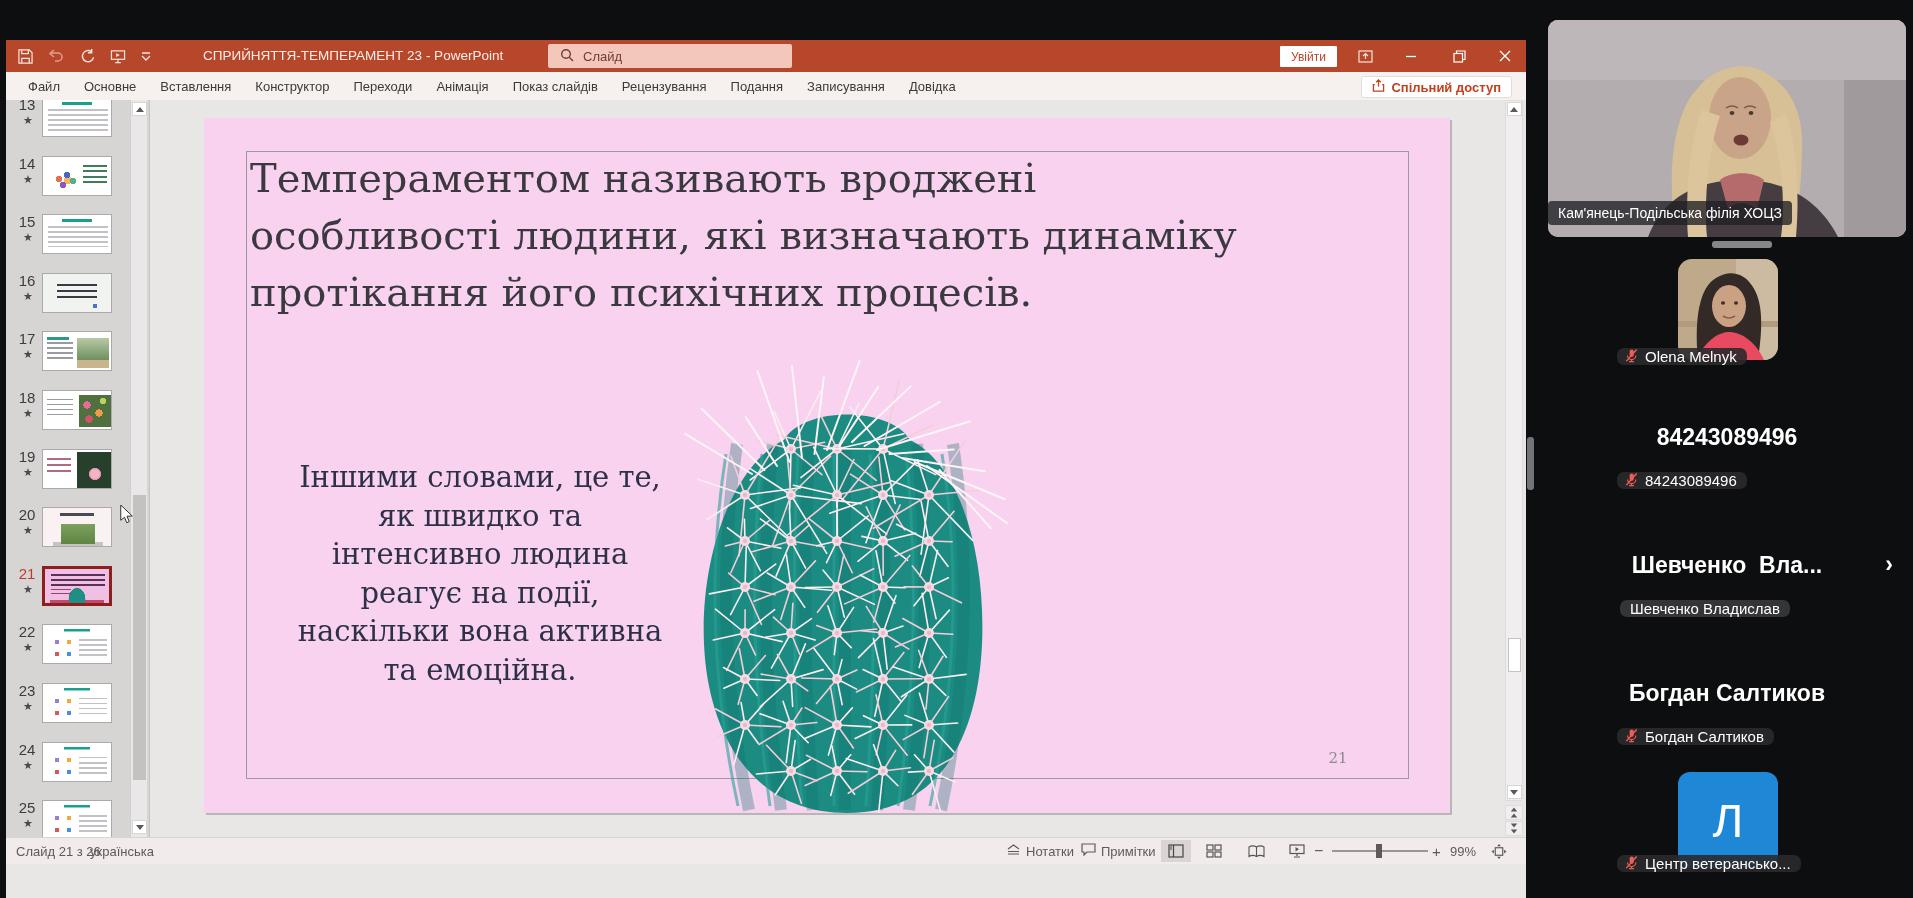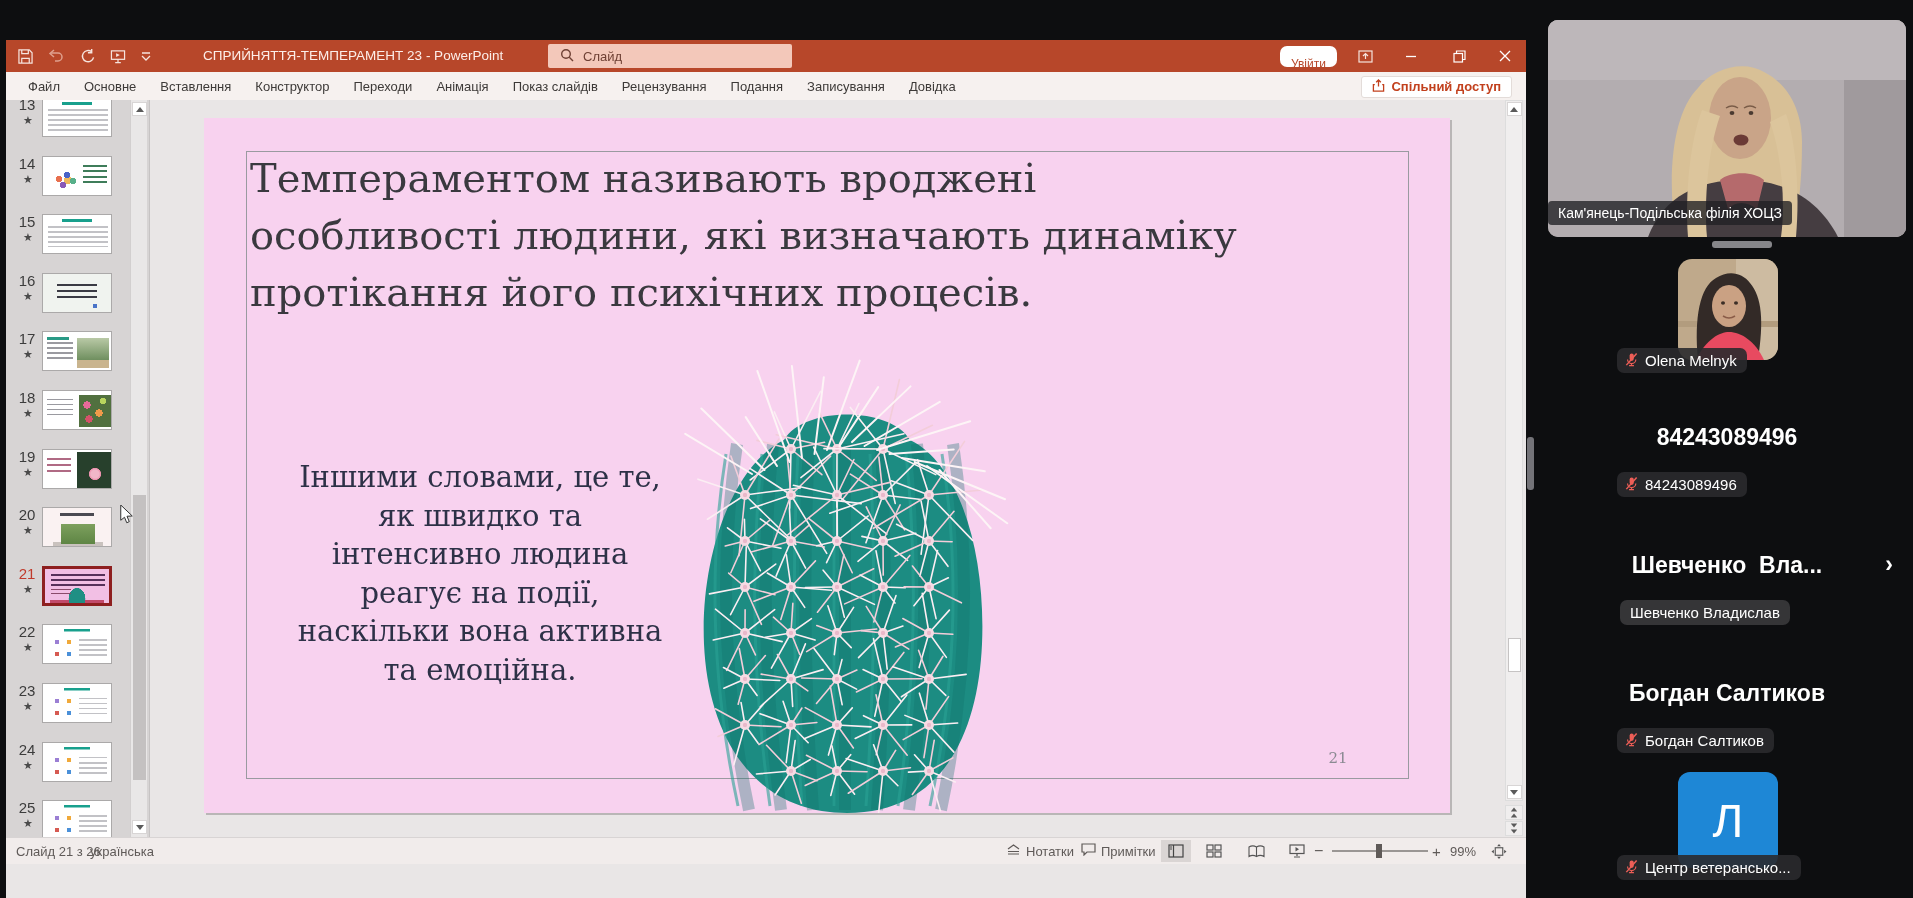--- a/index.html
+++ b/index.html
@@ -11,28 +11,28 @@
   .ppt-window{position:absolute;left:6px;top:40px;width:1520px;height:876px;background:#E9E6E6;}
 
   
   .titlebar{position:absolute;left:0;top:0;width:100%;height:32px;background:#B7472A;}
   .qat{position:absolute;left:12px;top:0;height:32px;display:flex;align-items:center;gap:15px;}
   .qat svg{display:block;}
   .title-text{position:absolute;left:197px;top:0;line-height:32px;font-size:13.5px;color:#fdeee9;white-space:nowrap;}
   .searchbox{position:absolute;left:542px;top:4px;width:244px;height:24px;background:#F3C8BA;border-radius:2px;
              display:flex;align-items:center;padding-left:12px;gap:9px;color:#6e4034;font-size:13px;}
   .signin-btn{position:absolute;left:1274px;top:6px;height:21px;background:#fff;color:#B7472A;font-size:12px;
-              padding:8px 11px;line-height:21px;border-radius:7px;}
+              padding:1px 11px;line-height:21px;border-radius:1px;}
   .win-btn{position:absolute;top:0;width:34px;height:32px;display:flex;align-items:center;justify-content:center;}
 
   
   .menubar{position:absolute;left:0;top:32px;width:100%;height:28px;background:#F6F1EF;
            display:flex;align-items:center;gap:24px;padding-left:22px;font-size:13px;color:#3d3a38;}
   .menu-item{white-space:nowrap;}
-  .share-chip{position:absolute;right:14px;top:3.5px;display:flex;align-items:center;gap:6px;background:#fff;
+  .share-chip{position:absolute;right:14px;top:3.5px;display:flex;align-items:flex-end;gap:6px;background:#fff;
               border:1px solid #e3dcd9;border-radius:3px;padding:2px 10px;color:#C2401D;font-size:13px;font-weight:bold;}
 
   
   .thumb-panel{position:absolute;left:0;top:60px;width:144px;height:737px;background:#D7D4D4;overflow:hidden;
                border-right:1px solid #c6c3c3;}
   .thumb-item{position:absolute;left:0;width:144px;height:52px;}
   .thumb-num{position:absolute;left:8px;top:0;width:26px;text-align:center;font-size:15px;color:#3c3c3c;}
   .thumb-item.selected .thumb-num{color:#C03A2B;}
   .thumb-star{position:absolute;left:12px;top:18px;width:20px;text-align:center;font-size:11px;color:#4a4a4a;}
   .t-art{position:absolute;left:36px;top:1px;width:70px;height:40px;background:#fff;border:1px solid #ABA9A9;}
@@ -113,21 +113,21 @@
   
   .cursor{position:absolute;left:118px;top:505px;}
 
   
   .video-tile{position:absolute;left:1548px;top:20px;width:358px;height:217px;border-radius:10px;overflow:hidden;
               background:linear-gradient(#bcb7ba,#a7a1a4);}
   .tile-label{position:absolute;left:0;bottom:12px;background:rgba(32,32,36,.78);color:#fff;font-size:14px;
               padding:4px 10px;border-radius:4px;white-space:nowrap;}
   .drag-handle{position:absolute;left:1712px;top:241px;width:60px;height:7px;background:#86868a;border-radius:3px;}
   .avatar-photo{position:absolute;left:1678px;top:259px;width:100px;height:101px;border-radius:14px;overflow:hidden;}
-  .chip{position:absolute;height:25px;display:inline-flex;align-items:center;gap:6px;background:rgba(42,42,46,.9);
+  .chip{position:absolute;height:17px;display:inline-flex;align-items:center;gap:6px;background:rgba(42,42,46,.9);
         border-radius:7px;padding:0 10px 0 7px;color:#fff;font-size:15px;white-space:nowrap;}
   .chip.nomic{padding-left:10px;background:rgba(58,58,60,.9);}
   .big-name{position:absolute;left:1548px;width:358px;text-align:center;color:#fff;font-size:23px;font-weight:bold;
             white-space:pre;}
   .expand-chevron{position:absolute;left:1876px;width:26px;text-align:center;color:#fff;font-size:23px;font-weight:bold;}
   .letter-avatar{position:absolute;left:1678px;top:772px;width:100px;height:96px;background:#1E87D6;border-radius:12px;
                  color:#fff;font-size:47px;display:flex;align-items:center;justify-content:center;}
   .strip-scroll{position:absolute;left:1527px;top:437px;width:7px;height:53px;background:#737378;border-radius:3px;}
 </style>
 </head>

